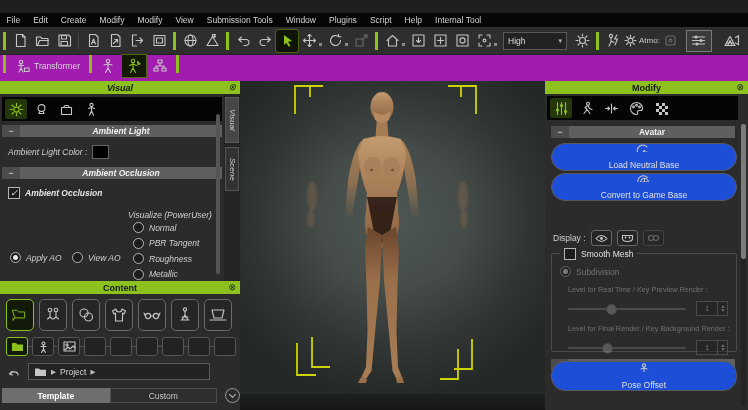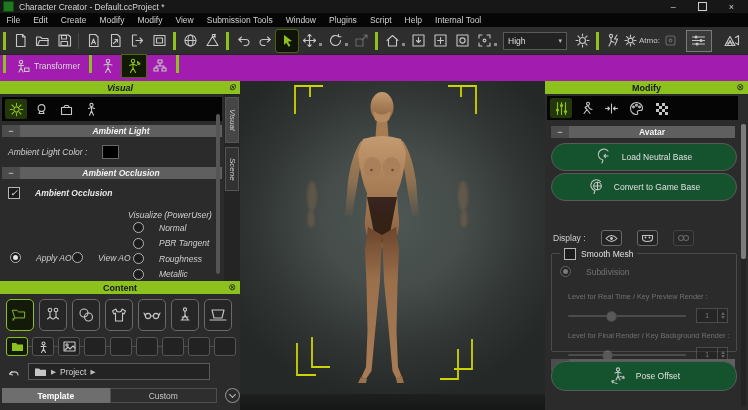--- a/index.html
+++ b/index.html
@@ -50,21 +50,21 @@
   .ptab.active{background:#24370a;}
   .section-bar{height:12px;background:#5f5f5f;display:flex;align-items:stretch;}
   .section-bar .minus{width:18px;background:#4c4c4c;color:#e5e5e5;font-size:9px;line-height:12px;text-align:center;}
   .section-bar .sec-label{flex:1;text-align:center;font-size:8.5px;font-weight:bold;color:#f2f2f2;line-height:12px;}
   .chk{width:10px;height:10px;border:1px solid #b5b5b5;background:#1c1c1c;display:inline-flex;
        align-items:center;justify-content:center;font-size:9px;color:#e8e8e8;line-height:10px;flex:none;}
   .radio{width:9px;height:9px;border:1px solid #b5b5b5;border-radius:50%;background:#1c1c1c;
          display:inline-block;position:relative;flex:none;}
   .radio.sel::after{content:"";position:absolute;left:2px;top:2px;width:5px;height:5px;border-radius:50%;background:#e8e8e8;}
   .lbl{font-size:8.5px;color:#cfcfcf;}
-  .row{display:flex;align-items:center;gap:15px;}
+  .row{display:flex;align-items:center;gap:5px;}
   
   #visual-panel{position:absolute;left:0;top:81px;width:240px;height:200px;background:#2b2b2b;font-style:italic;}
   #visual-body{position:absolute;left:0;top:13px;width:224px;height:187px;background:#2b2b2b;}
   #visual-sidetabs{position:absolute;left:224px;top:13px;width:16px;height:187px;background:#242424;}
   .side-tab{writing-mode:vertical-rl;font-size:8px;color:#cfcfcf;background:#3c3c3c;border:1px solid #555;
             width:12px;display:flex;align-items:center;justify-content:center;position:absolute;left:1px;}
   #vscroll{position:absolute;left:216px;top:33px;width:4px;height:160px;background:#555;border-radius:2px;}
   #content-panel{position:absolute;left:0;top:281px;width:240px;height:129px;background:#2b2b2b;}
   .big-slot{width:26px;height:30px;border:1px solid #6a6a6a;border-radius:5px;display:flex;
             align-items:center;justify-content:center;flex:none;background:#262626;}
@@ -85,22 +85,22 @@
   
   #viewport{position:absolute;left:240px;top:81px;width:305px;height:329px;
             background:radial-gradient(ellipse 62% 55% at 50% 42%, #4e5754 0%, #454c49 38%, #313634 72%, #242827 100%);}
   #vp-floor{position:absolute;left:0;bottom:0;width:305px;height:16px;
             background:linear-gradient(#1c1f1e,#141615);opacity:.9;}
   
   #modify-panel{position:absolute;left:545px;top:81px;width:203px;height:329px;background:#2b2b2b;}
   #mscroll-track{position:absolute;left:196px;top:43px;width:5px;height:282px;background:#232323;}
   #mscroll-thumb{position:absolute;left:0;top:0;width:5px;height:135px;background:#7c7c7c;border-radius:2px;}
   .mbtn{position:absolute;left:6px;width:184px;height:26px;border:1px solid #5a5a5a;border-radius:14px;
-        background:#14532d;display:flex;align-items:center;justify-content:center;gap:8px;
-        font-size:8.5px;color:#e0e0e0;}
+        background:#1d4ed8;display:flex;align-items:center;justify-content:center;gap:8px;
+        font-size:8.5px;color:#e0e0e0;flex-direction:column;}
   .field{height:15px;background:#1a1a1a;border:1px solid #5a5a5a;display:flex;align-items:center;
          padding:0 5px;font-size:8.5px;color:#e2e2e2;}
   .disp-btn{width:19px;height:14px;border:1px solid #6a6a6a;border-radius:3px;display:flex;
             align-items:center;justify-content:center;background:#242424;}
   #smooth-group{position:absolute;left:6px;top:172px;width:184px;height:97px;border:1px solid #4a4a4a;border-radius:2px;}
   #smooth-legend{position:absolute;left:8px;top:-6px;background:#2b2b2b;padding:0 4px;display:flex;
                  align-items:center;gap:5px;font-size:8.5px;color:#e0e0e0;}
   .dis{opacity:.42;}
   .slider-track{position:relative;width:118px;height:2px;background:#777;border-radius:1px;}
   .slider-thumb{position:absolute;top:-4px;width:9px;height:9px;border-radius:50%;background:#9a9a9a;border:1px solid #666;}
@@ -110,29 +110,20 @@
                 align-items:center;justify-content:center;gap:1px;}
   .tri-up{width:0;height:0;border-left:2.5px solid transparent;border-right:2.5px solid transparent;border-bottom:3px solid #aaa;}
   .tri-dn{width:0;height:0;border-left:2.5px solid transparent;border-right:2.5px solid transparent;border-top:3px solid #aaa;}
   .tiny{font-size:7.3px;color:#c9c9c9;}
 </style>
 </head>
 <body>
 
 <div id="app">
 
-  <div id="titlebar">
-    <span id="app-logo"></span>
-    <span>Character Creator - Default.ccProject *</span>
-    <span id="win-controls">
-      <span>–</span>
-      <span id="win-max-box"></span>
-      <span>×</span>
-    </span>
-  </div>
 
   <div id="menubar">
     <span class="menu-item">File</span>
     <span class="menu-item">Edit</span>
     <span class="menu-item">Create</span>
     <span class="menu-item">Modify</span>
     <span class="menu-item">Modify</span>
     <span class="menu-item">View</span>
     <span class="menu-item">Submission Tools</span>
     <span class="menu-item">Window</span>
@@ -711,21 +702,21 @@
           </svg>
         </span>
     </div>
 
     <div id="smooth-group">
       <div id="smooth-legend">
         <span class="chk"></span>
         <span>Smooth Mesh</span>
       </div>
       <div class="dis">
-        <div class="row" style="margin:12px 0 15px 8px;">
+        <div class="row" style="margin:12px 0 8px 8px;">
           <span class="radio sel"></span>
           <span class="lbl">Subdivision</span>
         </div>
         <div class="tiny" style="margin:7px 0 0 16px;">Level for Real Time / Key Preview Render :</div>
         <div class="row" style="margin:7px 0 0 16px;gap:10px;">
           <span class="slider-track">
               <span class="slider-thumb" style="left:38px;"></span>
             </span>
           <span class="spin">
             <span class="val">1</span>

